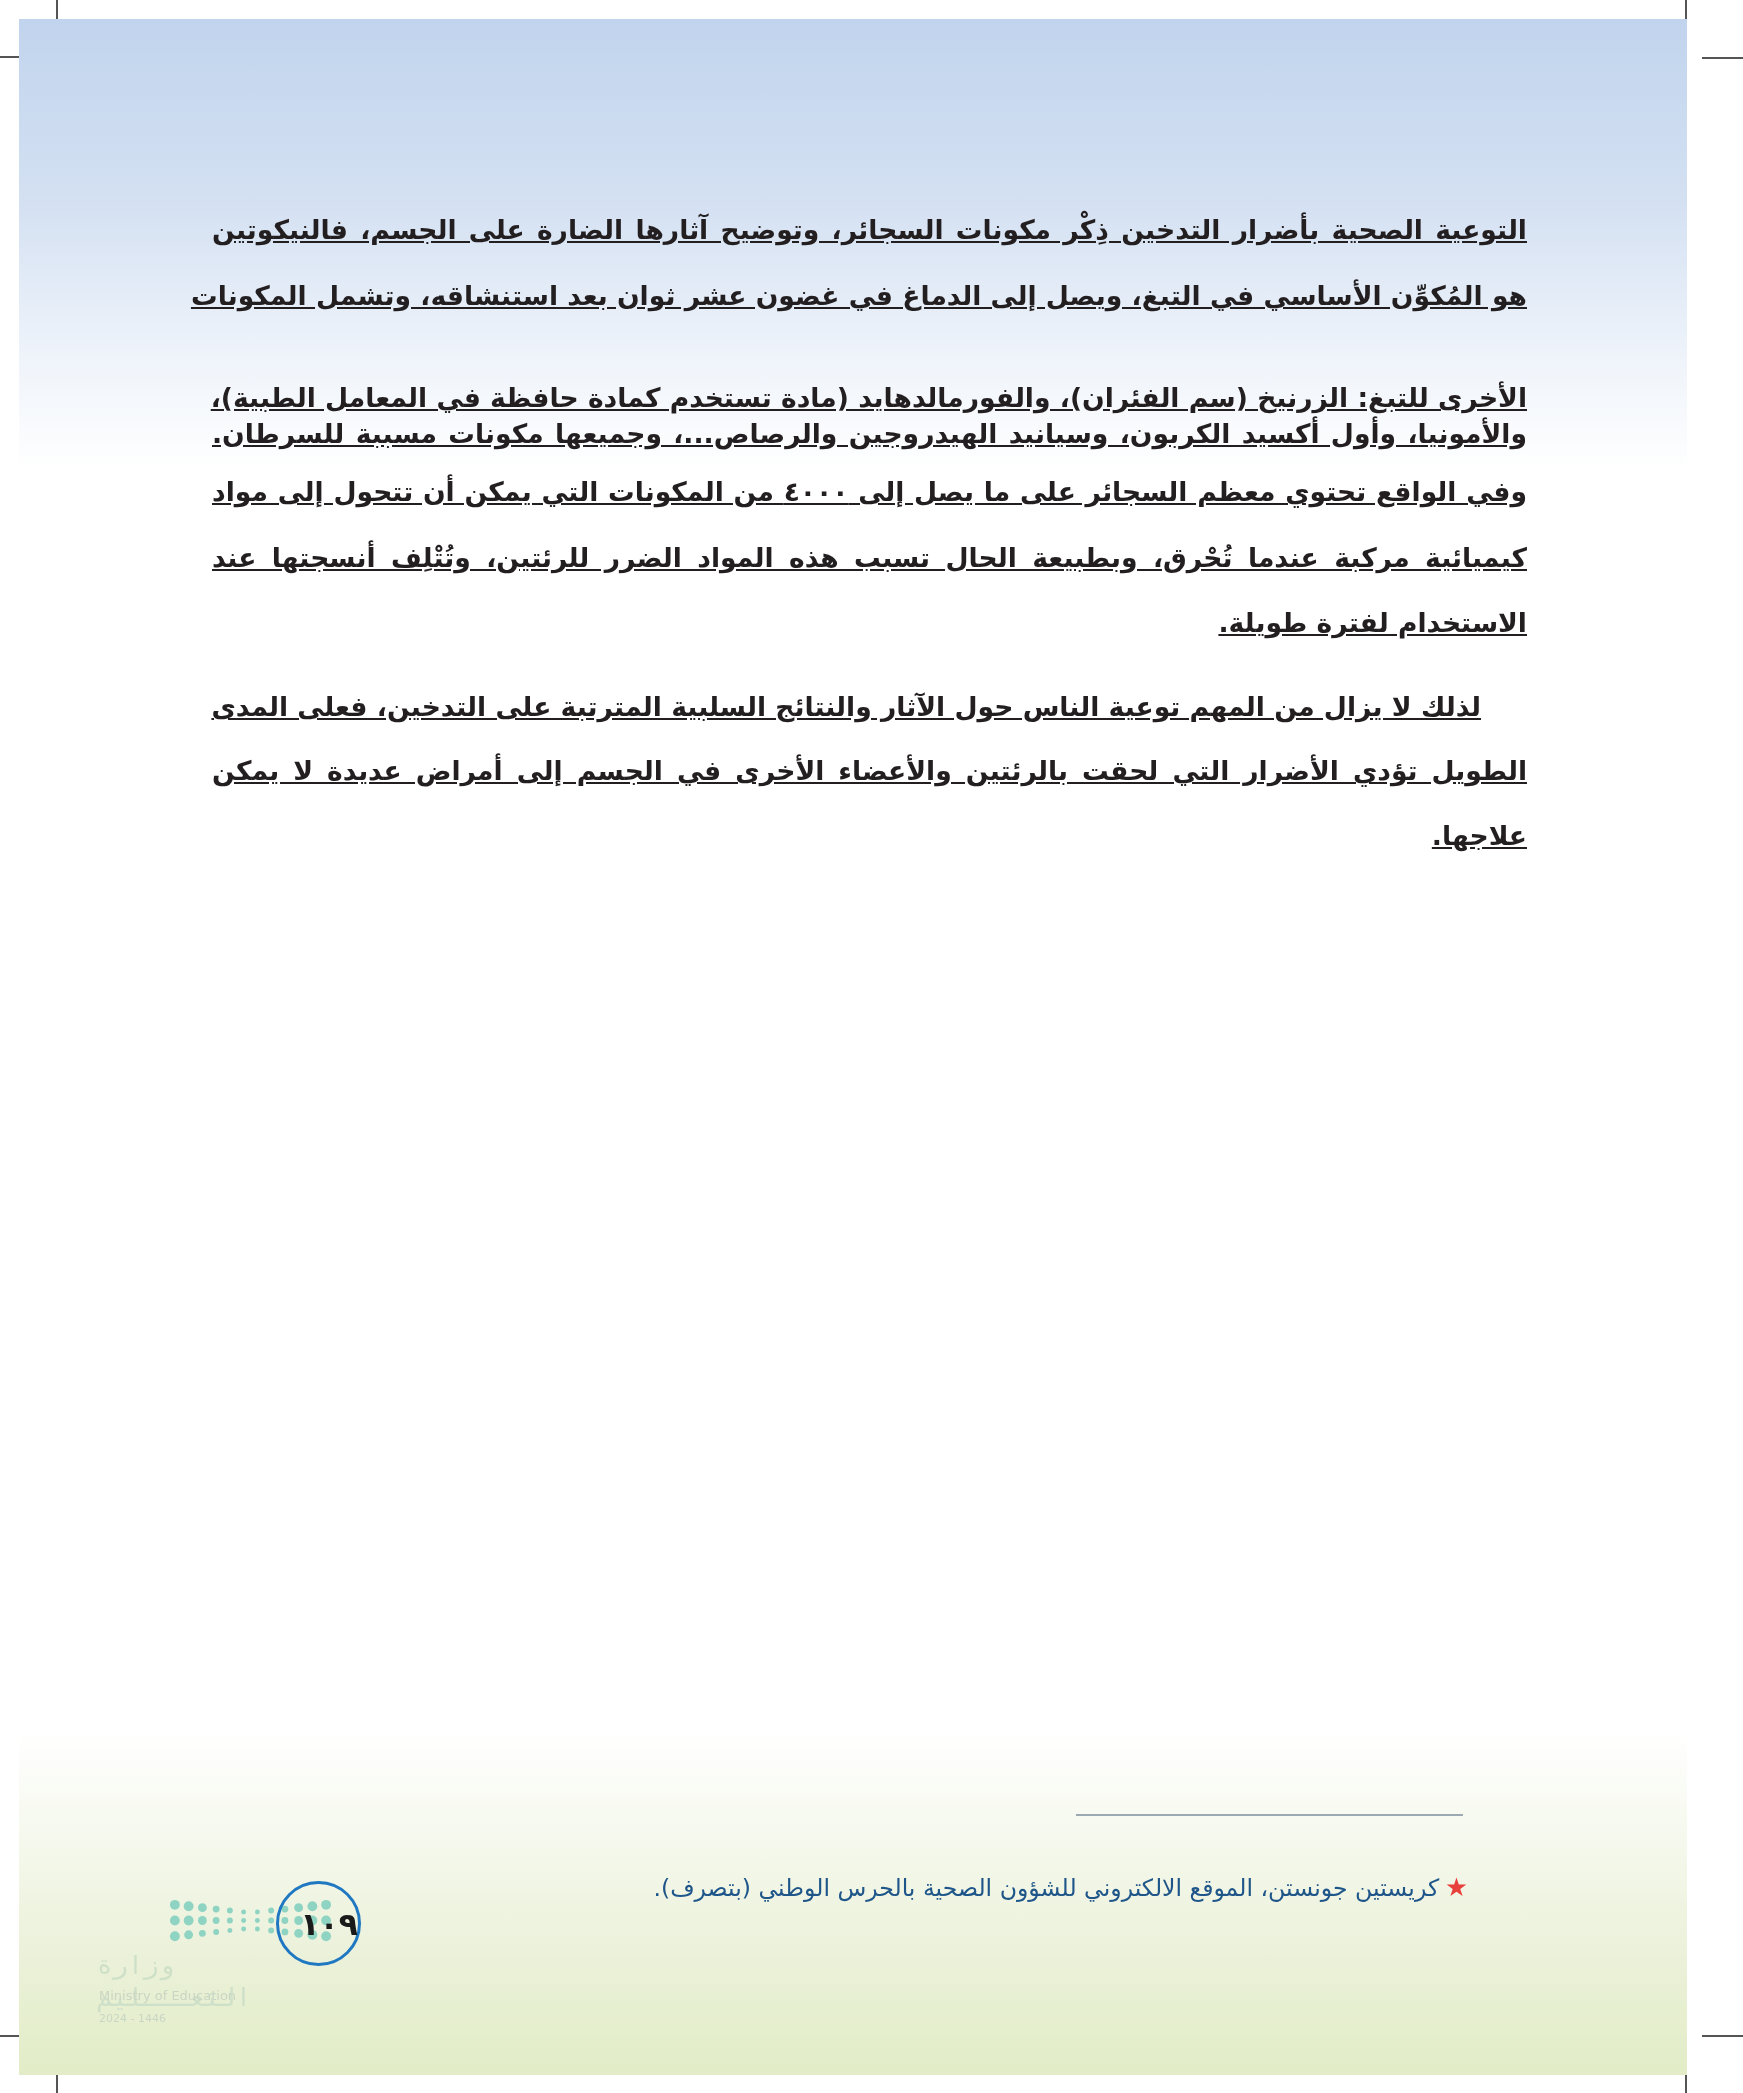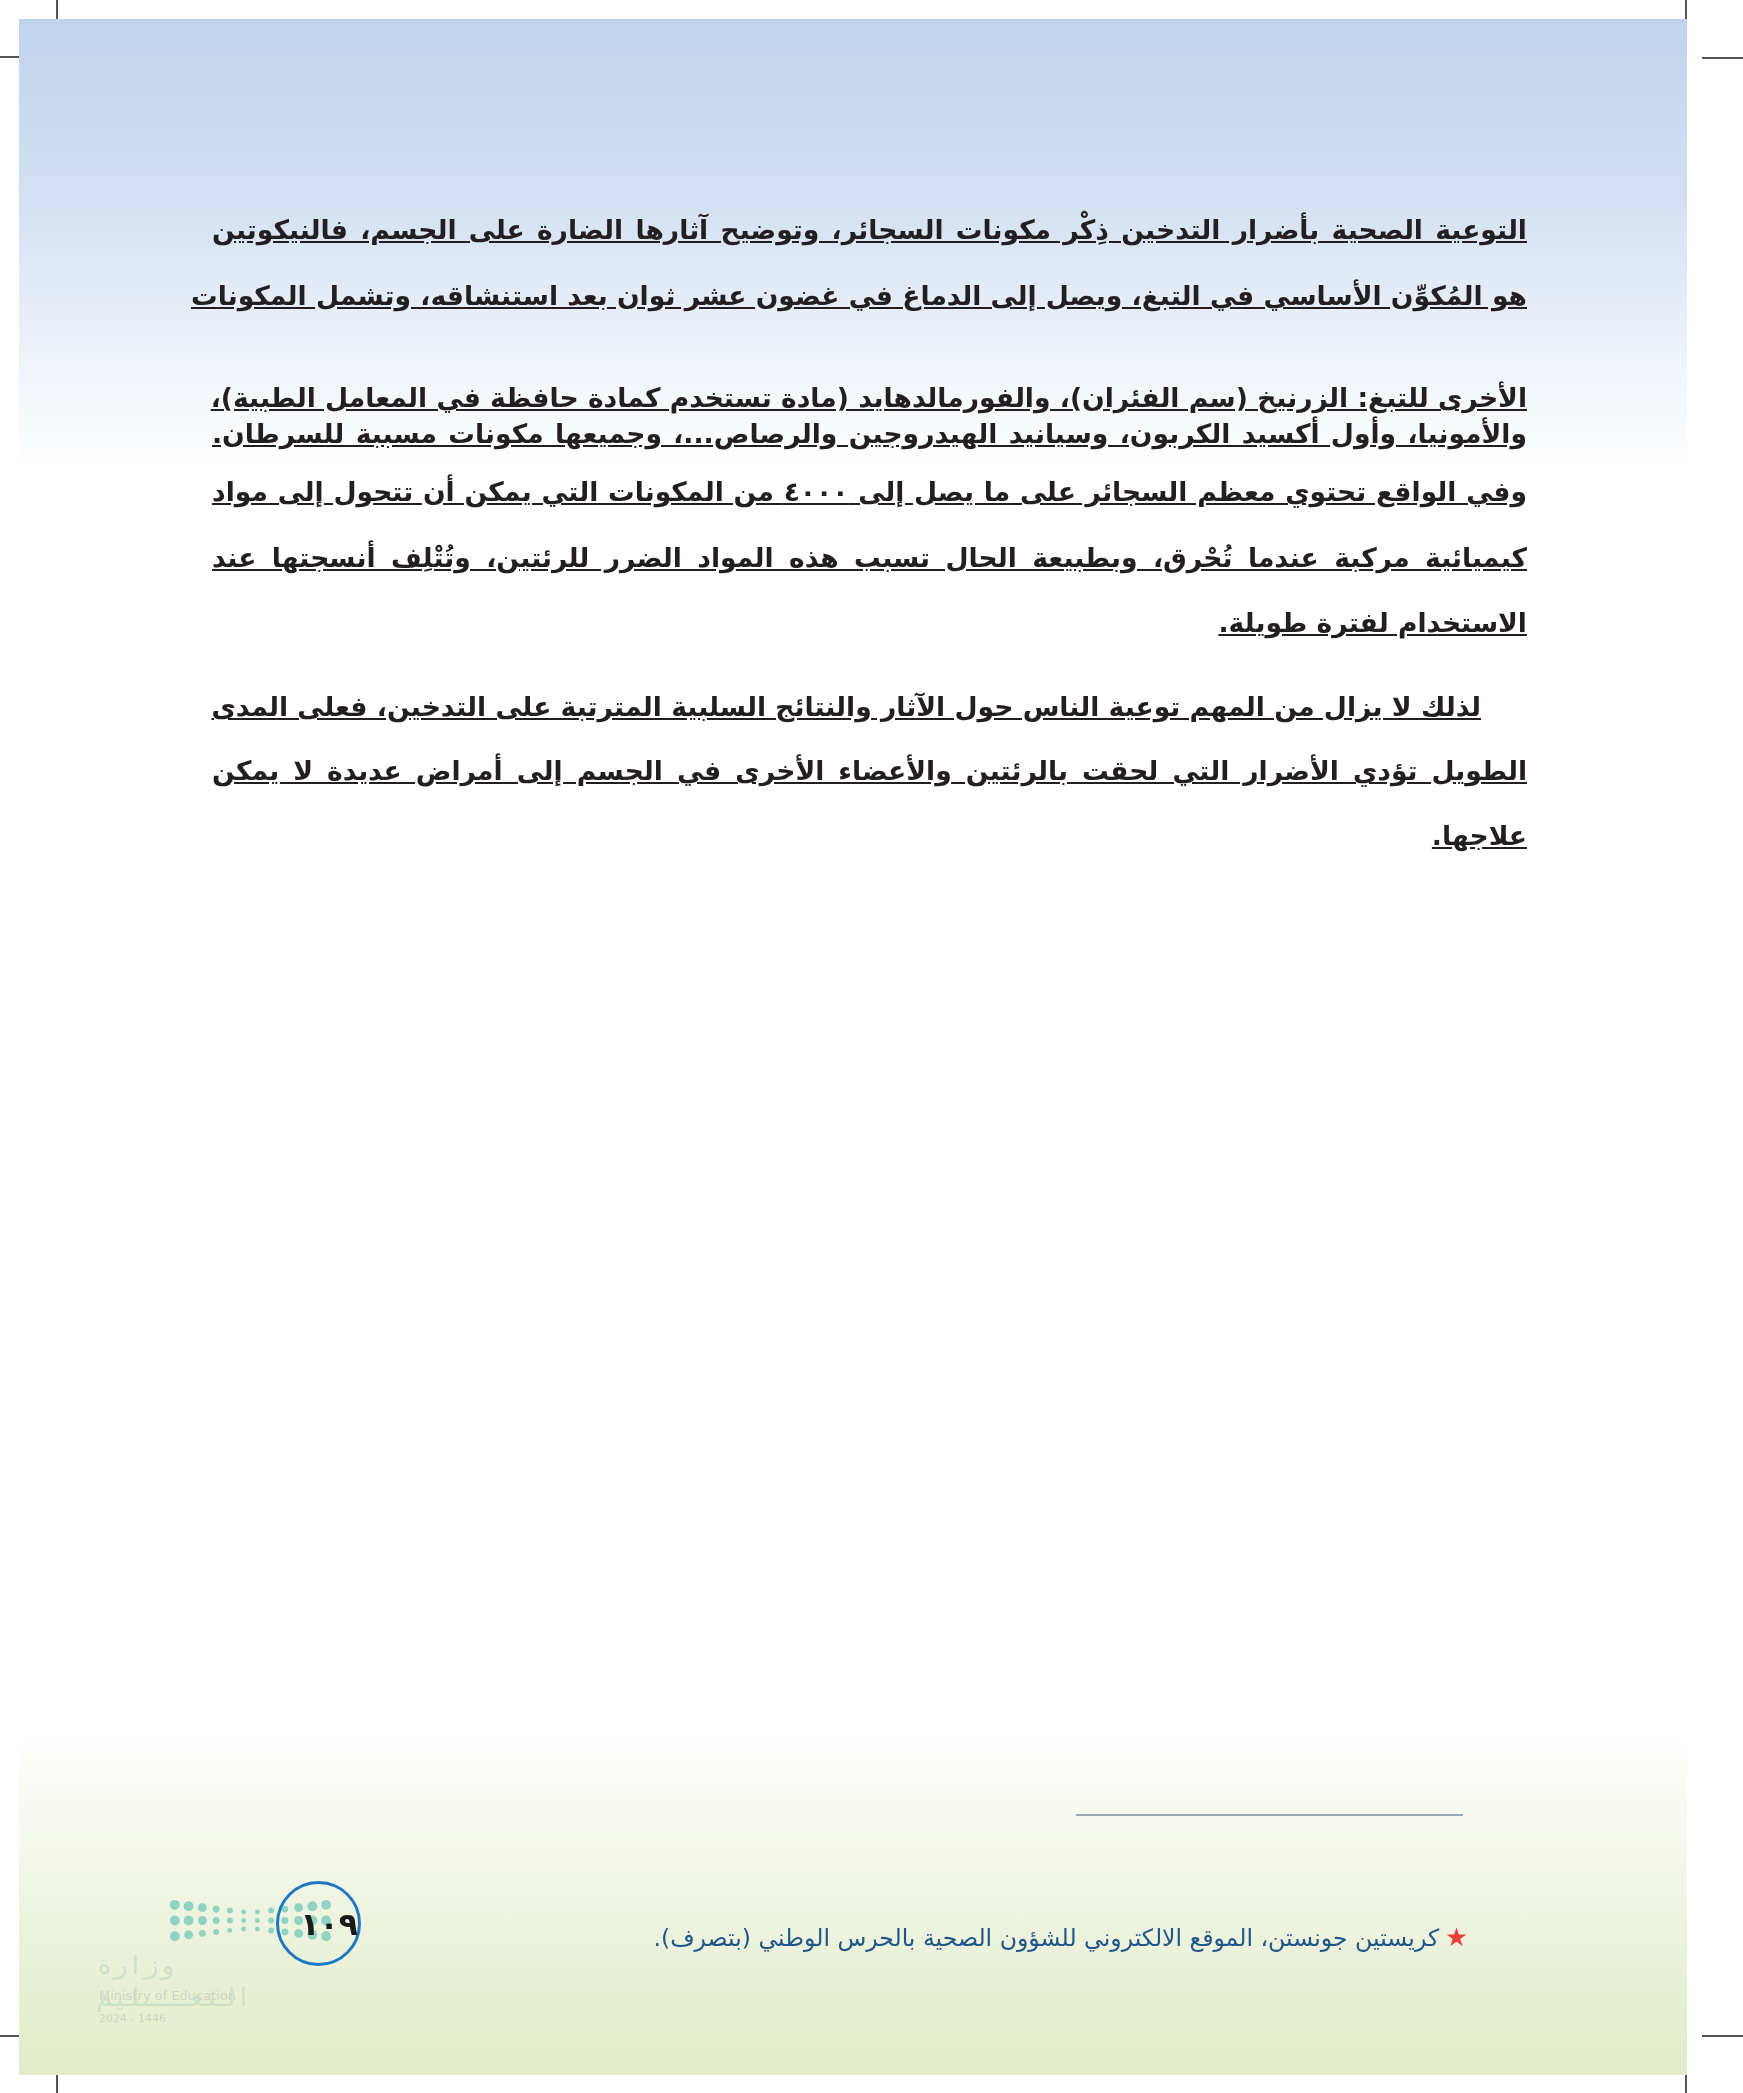--- a/index.html
+++ b/index.html
@@ -21,21 +21,21 @@
     font-family: "DejaVu Sans", sans-serif; font-weight: bold; font-size: 26.6px;
   }
   .line {
     position: absolute; left: 0; right: 0; height: 39px; line-height: 39px;
     text-align: justify; text-align-last: justify; white-space: nowrap; text-decoration: underline;
   }
   .line.last { text-align-last: right; }
   .line.indent { right: 46px; }
   .footnote-rule { position: absolute; left: 1076px; top: 1814px; width: 387px; height: 2px; background: #9aa9b2; }
   .footnote {
-    position: absolute; left: 690px; width: 778px; top: 1920px; height: 35px;
+    position: absolute; left: 690px; width: 778px; top: 1870px; height: 35px;
     direction: rtl; text-align: right; font-size: 23.6px; color: #1f568a;
     font-family: "DejaVu Sans", sans-serif; line-height: 35px; white-space: nowrap;
   }
   .footnote .star { color: #e8413c; font-size: 25.6px; margin-left: 5.9px; }
   .page-num {
     position: absolute; left: 276px; top: 1881px; width: 79px; height: 79px;
     border: 3.9px solid #1f78c1; border-radius: 50%;
     display: flex; align-items: center; 
     font-weight: bold; font-size: 31.5px; color: #1a1a1a; direction: rtl;
     font-family: "DejaVu Sans", sans-serif;

